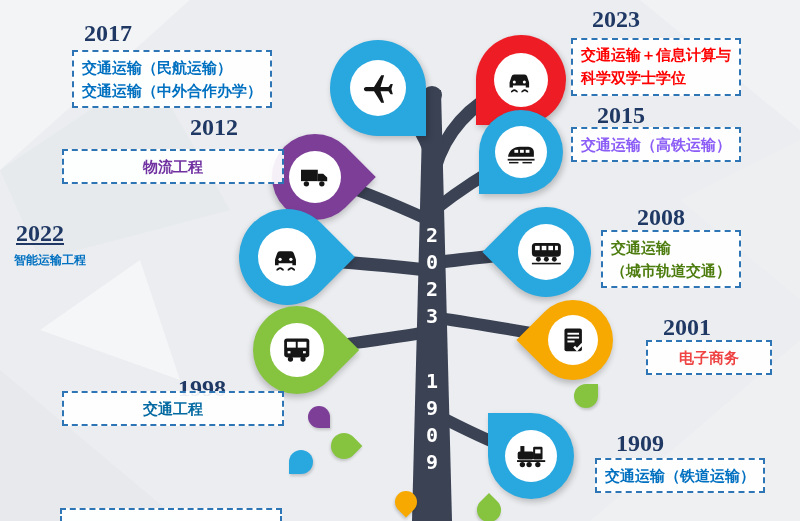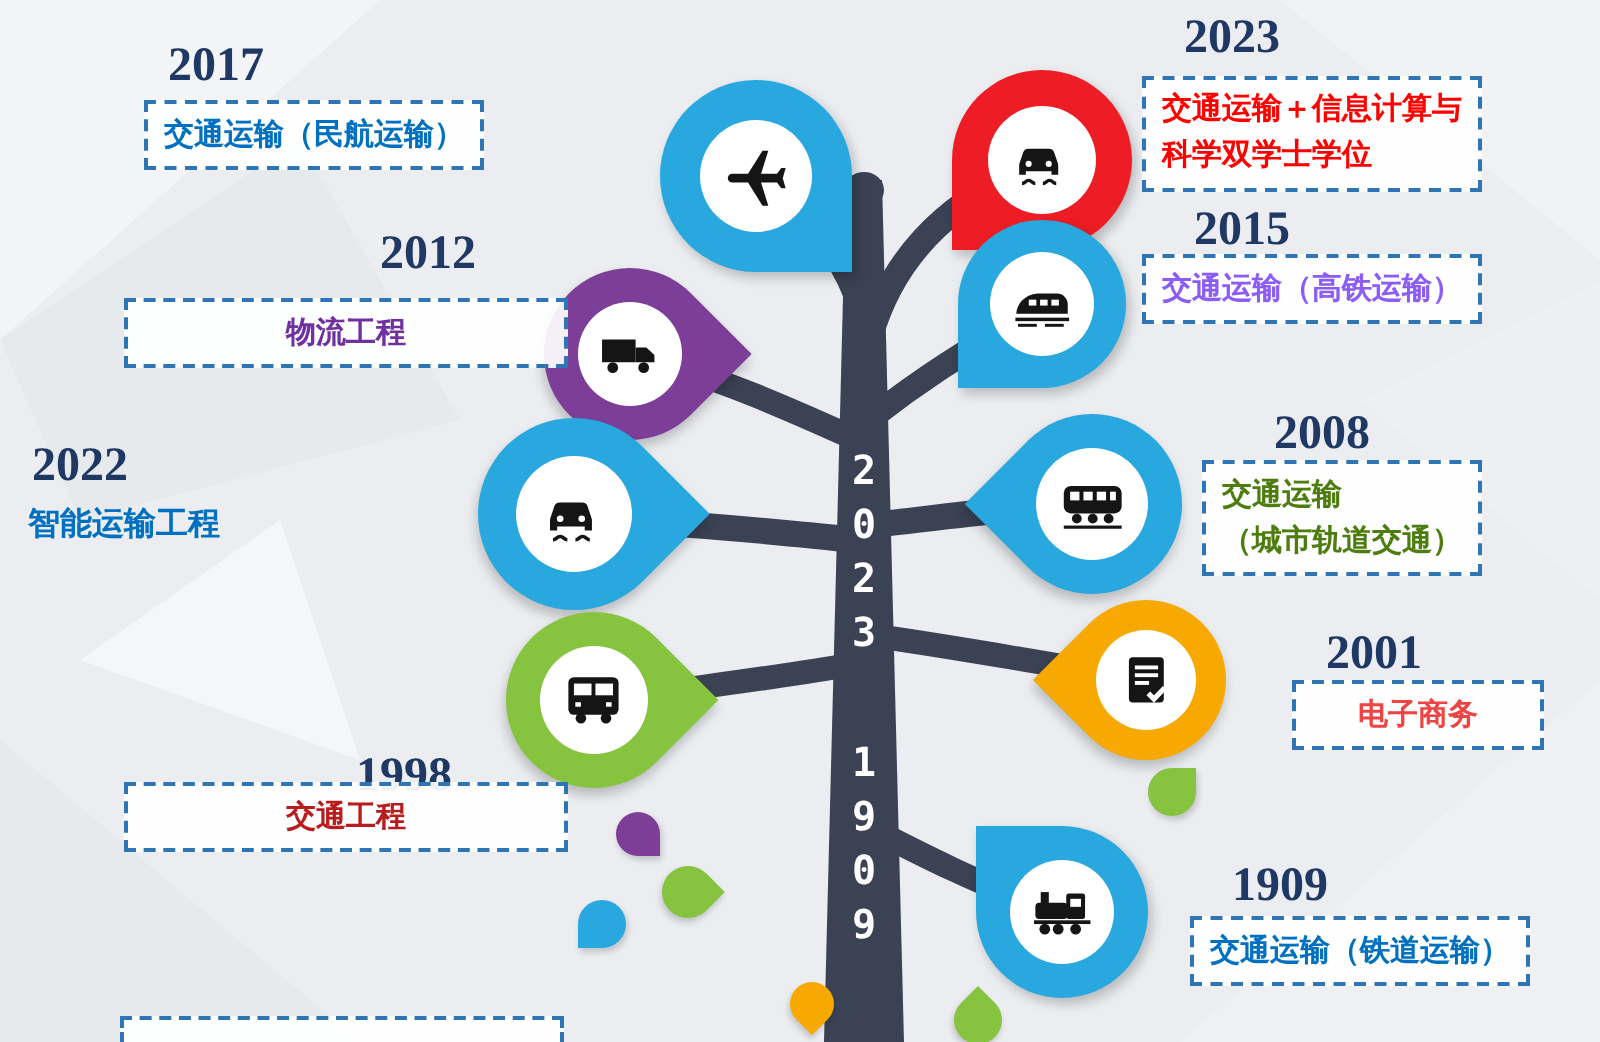--- a/index.html
+++ b/index.html
@@ -27,21 +27,21 @@
   .year {
     position:absolute; font-family:"Liberation Serif", serif;
     font-weight:700; font-size:24px; color:#1f3864; white-space:nowrap;
   }
   .box {
     position:absolute; border:2px dashed #2e75b6;
     background:rgba(255,255,255,.92); font-weight:700; font-size:15px;
     padding:4px 8px; line-height:23px; white-space:nowrap;
   }
   .box.center { text-align:center; }
-  .plain-label { position:absolute; font-weight:700; font-size:16px; white-space:nowrap; }
+  .plain-label { position:absolute; font-weight:700; font-size:12px; white-space:nowrap; }
   .trunk-text {
     position:absolute; left:423px; width:18px; color:#ffffff;
     font-weight:700; font-size:20px; line-height:27px;
     word-break:break-all; text-align:center;
     font-family:"DejaVu Sans Mono", monospace;
   }
   .partial-box {
     position:absolute; border:2px dashed #2e75b6; background:rgba(255,255,255,.92);
   }
 </style>
@@ -175,32 +175,33 @@
       <circle cx="17" cy="18.3" r="2" fill="#151515"></circle>
     </svg>
   </div>
 
   <div class="trunk-text" style="top:222px;">2023</div>
   <div class="trunk-text" style="top:368px;">1909</div>
 
   <div class="year" style="left:84px;top:20px;">2017</div>
   <div class="box" style="left: 72px; top: 50px; color: rgb(0, 112, 192);">
     <div>交通运输（民航运输）</div>
+    <div>交通运输（中外合作办学）</div>
   </div>
 
   <div class="year" style="left:190px;top:114px;">2012</div>
   <div class="box center" style="left: 62px; top: 149px; width: 202px; color: rgb(112, 48, 160);">
     <div>物流工程</div>
   </div>
 
-  <div class="year" style="left:16px;top:220px;">2022</div>
+  <div class="year" style="left:16px;top:220px;text-decoration:underline;">2022</div>
   <div class="plain-label" style="left: 14px; top: 252px; color: rgb(0, 112, 192);">智能运输工程</div>
 
   <div class="year" style="left:178px;top:360px;margin-top:15px;">1998</div>
-  <div class="box center" style="left: 62px; top: 391px; width: 202px; color: #b91c1c;">
+  <div class="box center" style="left: 62px; top: 391px; width: 202px; color: #0369a1;">
     <div>交通工程</div>
   </div>
 
   <div class="year" style="left:592px;top:6px;">2023</div>
   <div class="box" style="left: 571px; top: 38px; color: rgb(255, 0, 0); font-family: Liberation Serif, serif;">
     <div>交通运输＋信息计算与</div>
     <div>科学双学士学位</div>
   </div>
 
   <div class="year" style="left:597px;top:102px;">2015</div>

